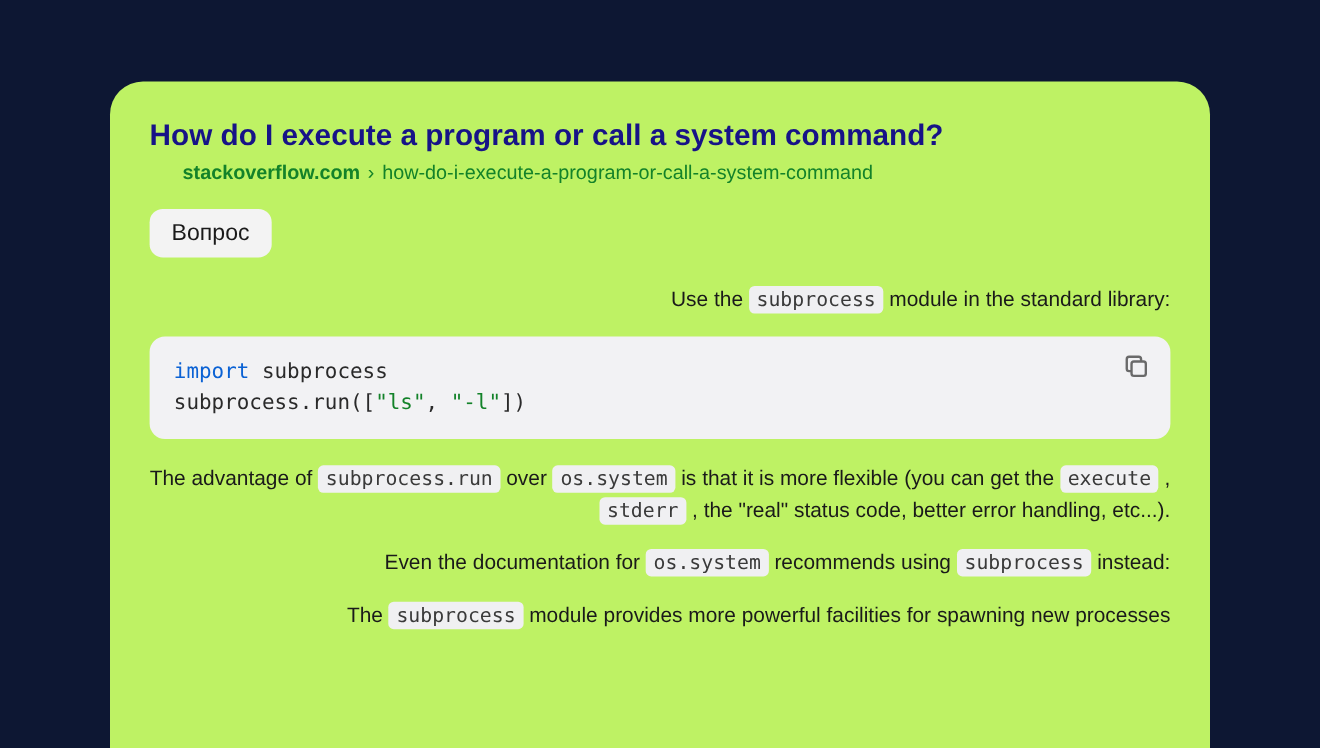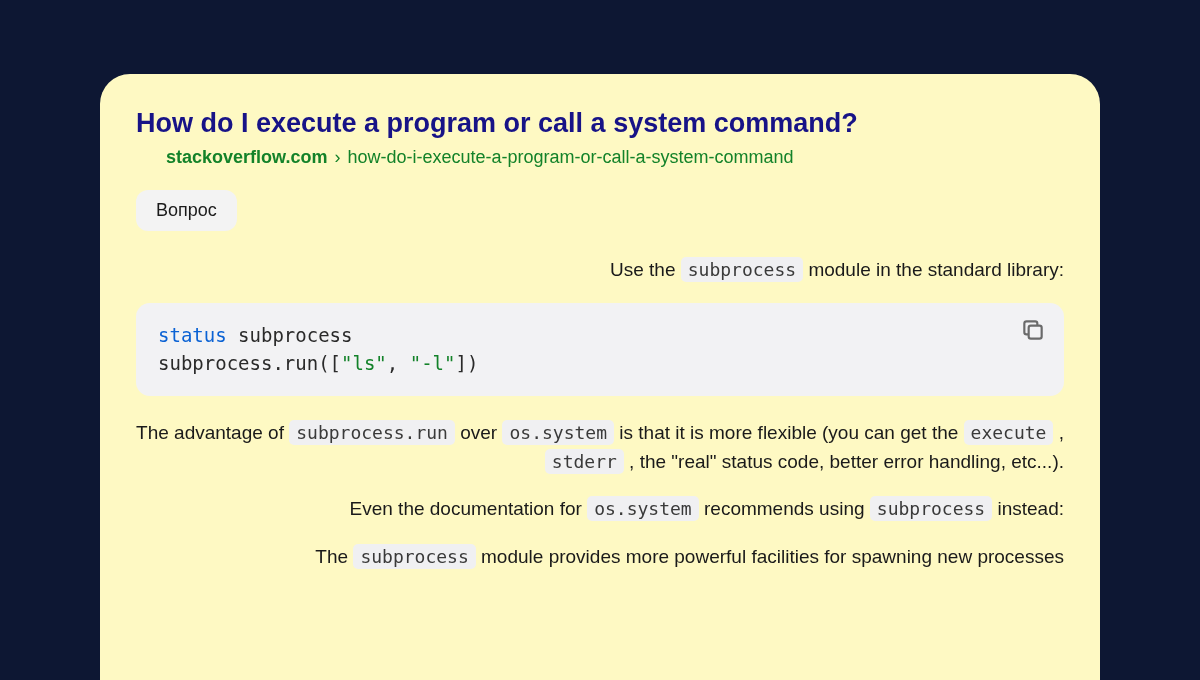--- a/index.html
+++ b/index.html
@@ -9,21 +9,21 @@
     }
     body {
       font-family: -apple-system, BlinkMacSystemFont, "Segoe UI", Arial, sans-serif;
       background: #0d1733;
       width: 1200px;
       height: 680px;
       overflow: hidden;
       padding-top: 74px;
     }
     .card {
-      background: #fef9c3;
+      background: #bef264;
       border-radius: 30px 30px 0 0;
       margin: 0 100px;
       height: 100%;
       padding: 32px 36px;
       overflow: hidden;
     }
     .title {
       font-size: 27px;
       font-weight: 700;
       color: #171387;
@@ -43,21 +43,21 @@
       margin: 0 2px;
     }
     .tabs {
       display: flex;
       gap: 10px;
       margin-bottom: 24px;
     }
     .tab {
       padding: 10px 20px;
       border-radius: 12px;
-      font-size: 18px;
+      font-size: 21px;
       background: #f3f3f3;
       color: #1a1a1a;
       border: none;
       cursor: pointer;
       font-family: inherit;
     }
     .tab.active {
       background: #2b2b2b;
       color: #ffffff;
     }
@@ -131,21 +131,21 @@
       <span> module in the standard library:</span>
     </p>
 
     <div class="code-block">
       <div class="copy-btn">
         <svg viewBox="0 0 24 24" fill="none" stroke="currentColor" stroke-width="2">
           <rect x="8" y="8" width="12" height="12" rx="2"></rect>
           <path d="M16 8V6a2 2 0 0 0-2-2H6a2 2 0 0 0-2 2v8a2 2 0 0 0 2 2h2"></path>
         </svg>
       </div>
-      <div class="code-line"><span class="kw">status</span><span class="plain"> subprocess</span></div>
+      <div class="code-line"><span class="kw">import</span><span class="plain"> subprocess</span></div>
       <div class="code-line"><span class="plain">subprocess.run([</span><span class="str">"ls"</span><span class="plain">, </span><span class="str">"-l"</span><span class="plain">])</span></div>
     </div>
 
     <p>
       <span>The advantage of </span>
       <code class="inline-code">subprocess.run</code>
       <span> over </span>
       <code class="inline-code">os.system</code>
       <span> is that it is more flexible (you can get the </span>
       <code class="inline-code">execute</code>

